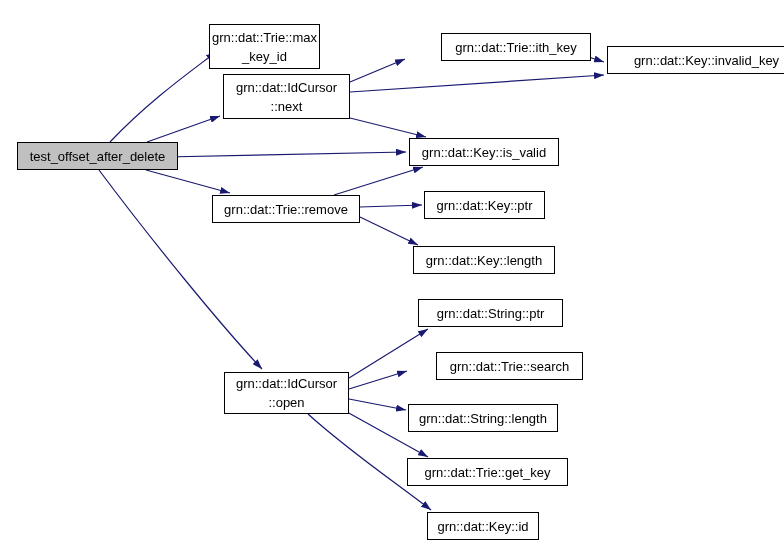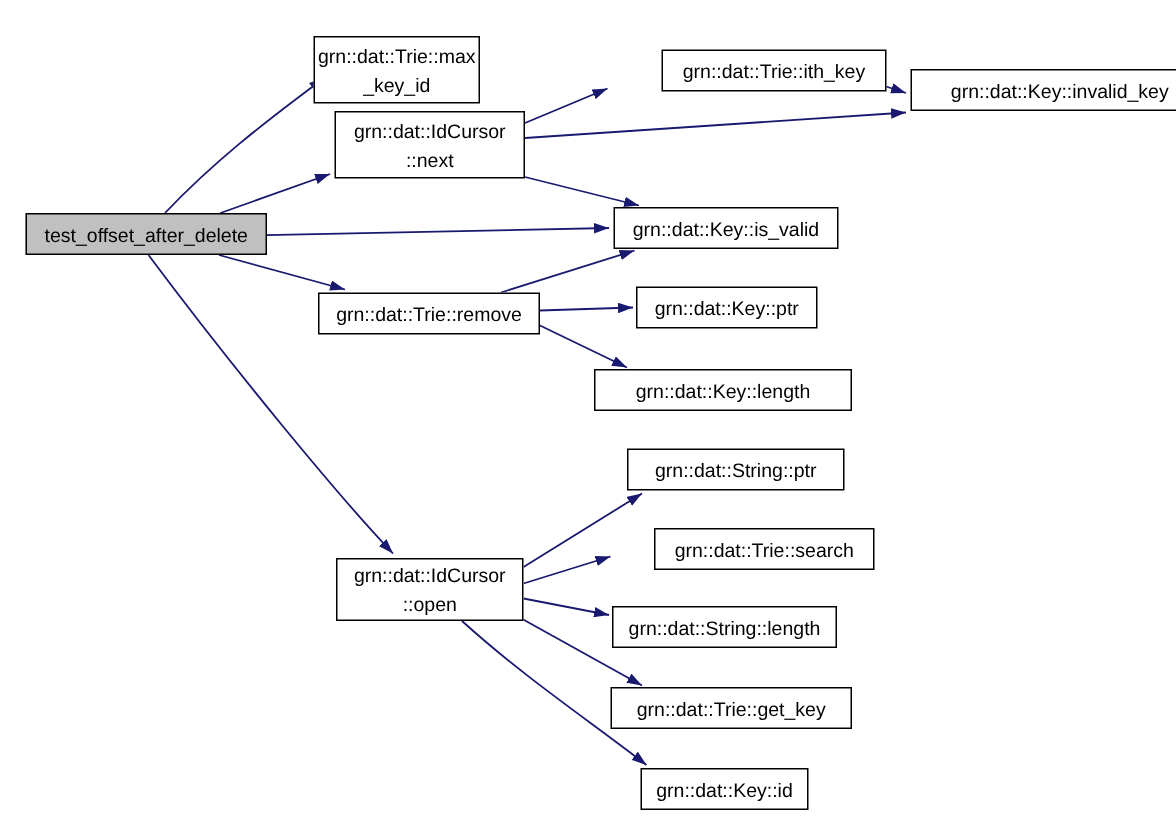--- a/index.html
+++ b/index.html
@@ -92,21 +92,21 @@
   <div class="node" style="left:408px; top:33px; width:150px; height:28px;margin-left:33px;">grn::dat::Trie::ith_key</div>
 
   <div class="node" style="left:607px; top:46px; width:199px; height:28px;">grn::dat::Key::invalid_key</div>
 
   <div class="node" style="left:409px; top:138px; width:150px; height:28px;">grn::dat::Key::is_valid</div>
 
   <div class="node" style="left:212px; top:195px; width:148px; height:28px;">grn::dat::Trie::remove</div>
 
   <div class="node" style="left:424px; top:191px; width:121px; height:28px;">grn::dat::Key::ptr</div>
 
-  <div class="node" style="left:396px; top:246px; width:172px; height:28px;">grn::dat::Key::length</div>
+  <div class="node" style="left:413px; top:246px; width:142px; height:28px;">grn::dat::Key::length</div>
 
   <div class="node" style="left:418px; top:299px; width:145px; height:28px;">grn::dat::String::ptr</div>
 
   <div class="node" style="left:224px; top:372px; width:125px; height:42px;">grn::dat::IdCursor
 ::open</div>
 
   <div class="node" style="left:410px; top:352px; width:147px; height:28px;margin-left:26px;">grn::dat::Trie::search</div>
 
   <div class="node" style="left:408px; top:404px; width:150px; height:28px;">grn::dat::String::length</div>
 

